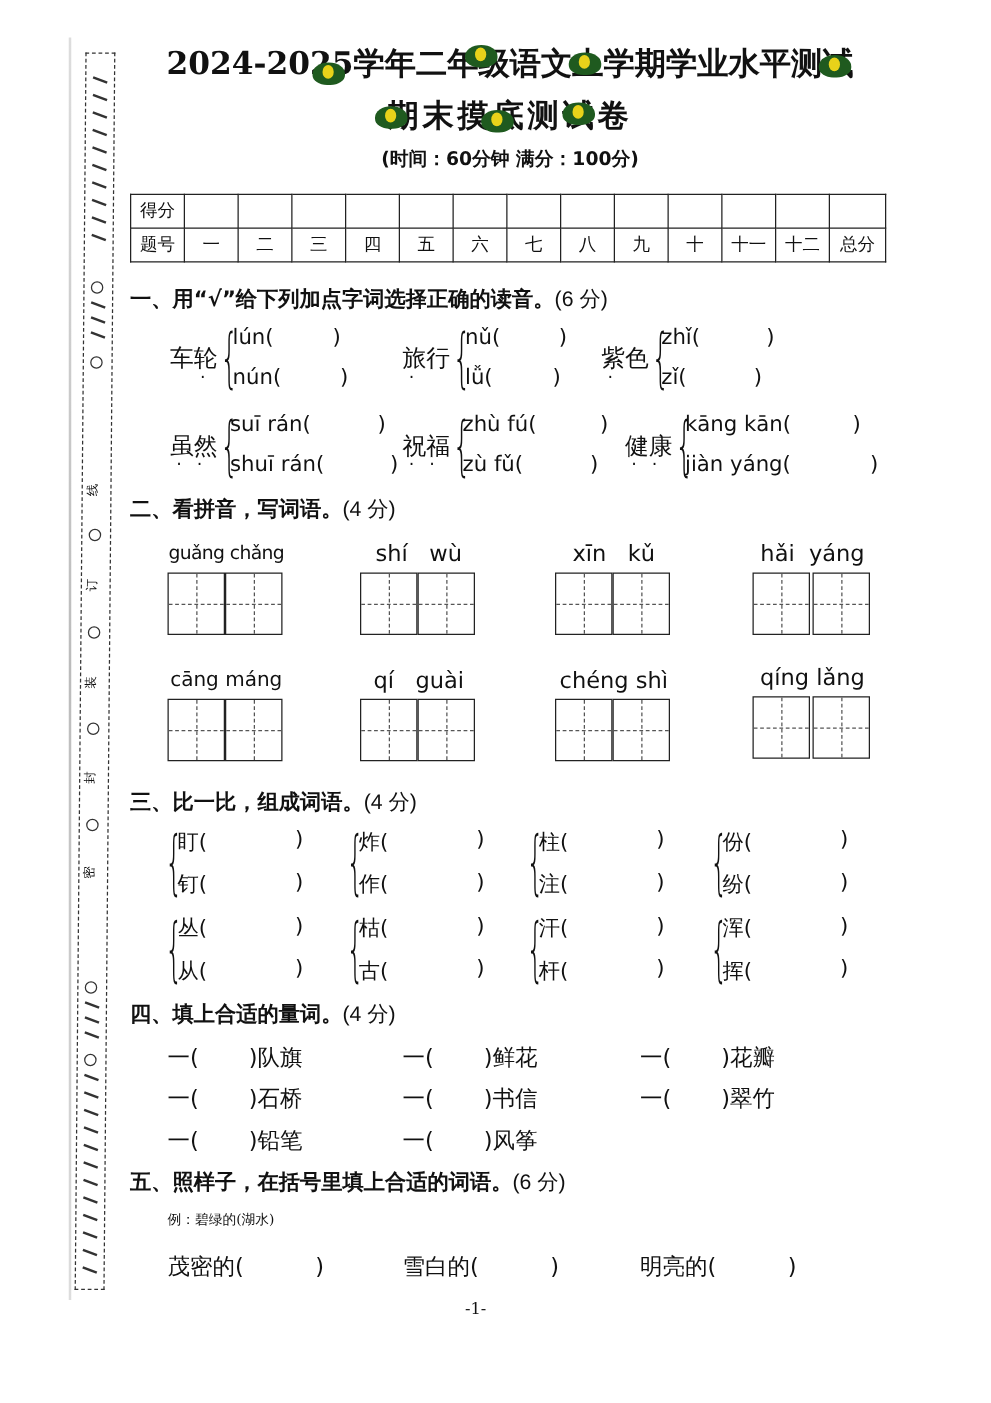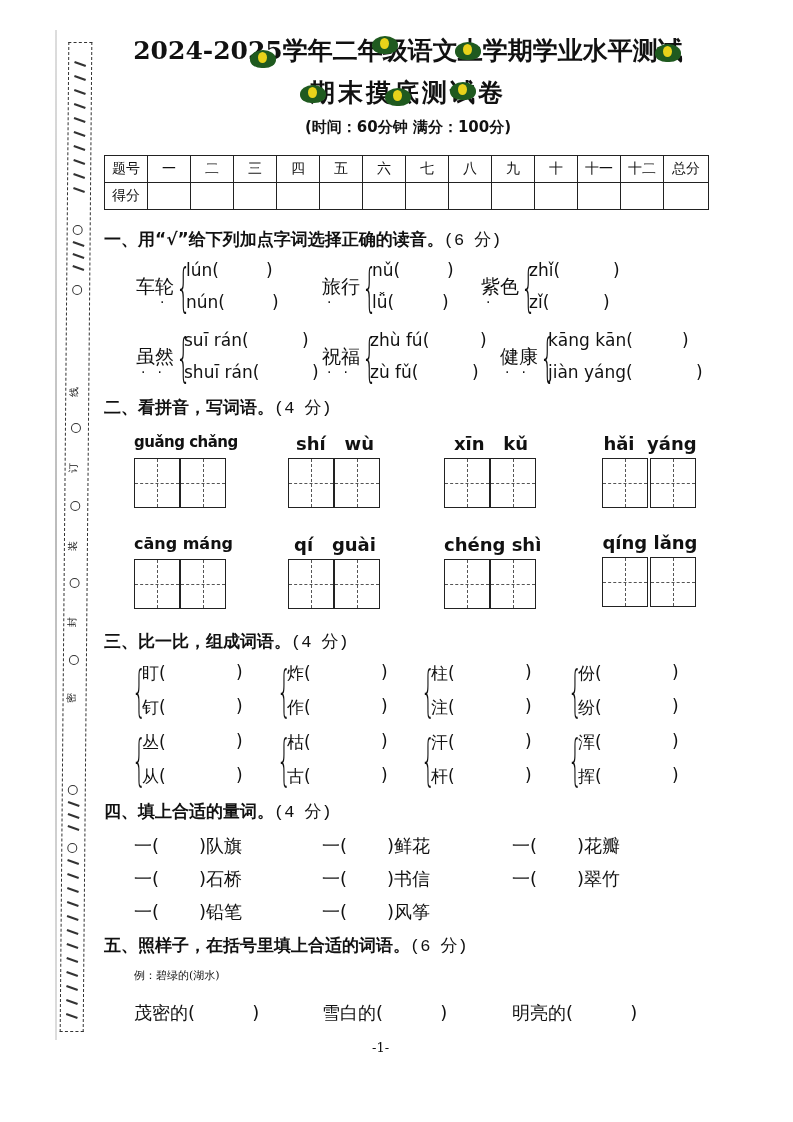--- a/index.html
+++ b/index.html
@@ -23,32 +23,32 @@
   .deco::after { content:""; position:absolute; left:8px; top:2px; width:9px; height:11px; border-radius:50%; background:#e8d21a; }
 
   
   .score { position:absolute; left:104px; top:155px; border-collapse:collapse; font-size:14px; }
   .score td { border:1px solid #222; height:26px; text-align:center; padding:0; width:42px; }
   .score td.first { width:42px; }
   .score td.total { width:44px; }
 
   
   .sec { position:absolute; left:104px; font-weight:bold; font-size:17px; white-space:nowrap; }
-  .sec .pts { font-family:Liberation Mono, monospace; font-weight:normal; }
+  .sec .pts { font-family:Liberation Sans, sans-serif; font-weight:normal; }
 
   
   .q1 { position:absolute; height:60px; }
   .q1 .word { position:absolute; left:0; top:16px; font-size:19px; white-space:nowrap; }
   .q1 .dot { position:absolute; font-size:14px; top:36px; }
   .q1 .brace { position:absolute; top:0; font-size:52px; line-height:58px; font-weight:100; transform:scaleX(0.45); transform-origin:left; }
   .q1 .opt { position:absolute; font-size:17px; white-space:nowrap; }
   .q1 .paren { position:absolute; font-size:17px; }
 
   
-  .grid-item { position:absolute;font-weight:bold; }
+  .grid-item { position:absolute; }
   .grid-item .py { position:absolute; top:0; width:100%; font-size:18px; white-space:nowrap; text-align:center; }
   .tian { position:absolute; top:25px; width:46px; height:50px; border:1.5px solid #222; box-sizing:border-box; }
   .tian::before { content:""; position:absolute; left:50%; top:0; bottom:0; border-left:1px dashed #555; }
   .tian::after { content:""; position:absolute; top:50%; left:0; right:0; border-top:1px dashed #555; }
 
   
   .pair { position:absolute; font-size:17px; }
   .pair .br { position:absolute; left:0; top:-6px; font-size:56px; line-height:70px; transform:scaleX(0.4); transform-origin:left; font-weight:100; }
   .pair .row { position:absolute; left:10px; white-space:nowrap; }
   .pair .rp { position:absolute; }
@@ -114,51 +114,51 @@
 <div class="deco" style="left:455px;top:42px"></div>
 <div class="deco" style="left:655px;top:44px"></div>
 <div class="deco" style="left:300px;top:85px"></div>
 <div class="deco" style="left:385px;top:88px"></div>
 <div class="deco" style="left:450px;top:82px"></div>
 <div class="timeinfo">(时间：60分钟   满分：100分)</div>
 
 <table class="score">
   <tbody>
       <tr>
+    <td class="first">得分</td>
+    <td></td>
+    <td></td>
+    <td></td>
+    <td></td>
+    <td></td>
+    <td></td>
+    <td></td>
+    <td></td>
+    <td></td>
+    <td></td>
+    <td></td>
+    <td></td>
+    <td class="total"></td>
+  </tr>
+  <tr>
     <td class="first">题号</td>
     <td>一</td>
     <td>二</td>
     <td>三</td>
     <td>四</td>
     <td>五</td>
     <td>六</td>
     <td>七</td>
     <td>八</td>
     <td>九</td>
     <td>十</td>
     <td>十一</td>
     <td>十二</td>
     <td class="total">总分</td>
   </tr>
-  <tr>
-    <td class="first">得分</td>
-    <td></td>
-    <td></td>
-    <td></td>
-    <td></td>
-    <td></td>
-    <td></td>
-    <td></td>
-    <td></td>
-    <td></td>
-    <td></td>
-    <td></td>
-    <td></td>
-    <td class="total"></td>
-  </tr>
 </tbody>
   </table>
 
 <div class="sec" style="top:228px">
   <span>一、用“√”给下列加点字词选择正确的读音。</span><span class="pts">(6 分)</span>
 </div>
 
 <div class="q1" style="left:136px;top:258px;width:180px">
   <span class="word">车轮</span>
   <span class="dot" style="left:24px">·</span>

